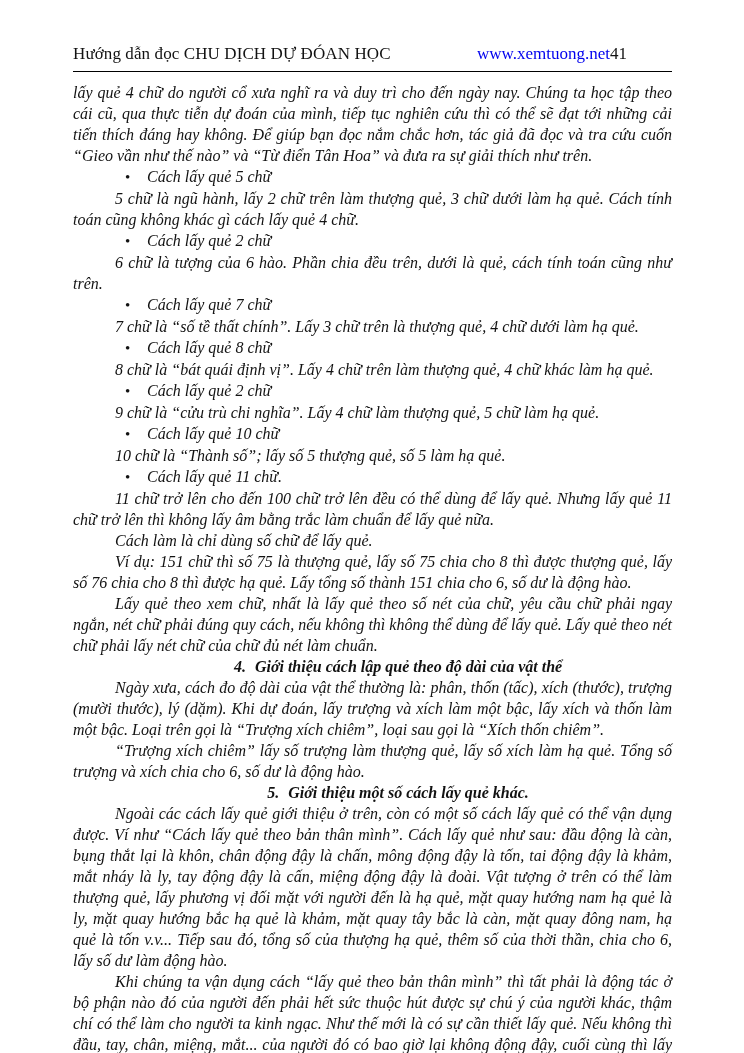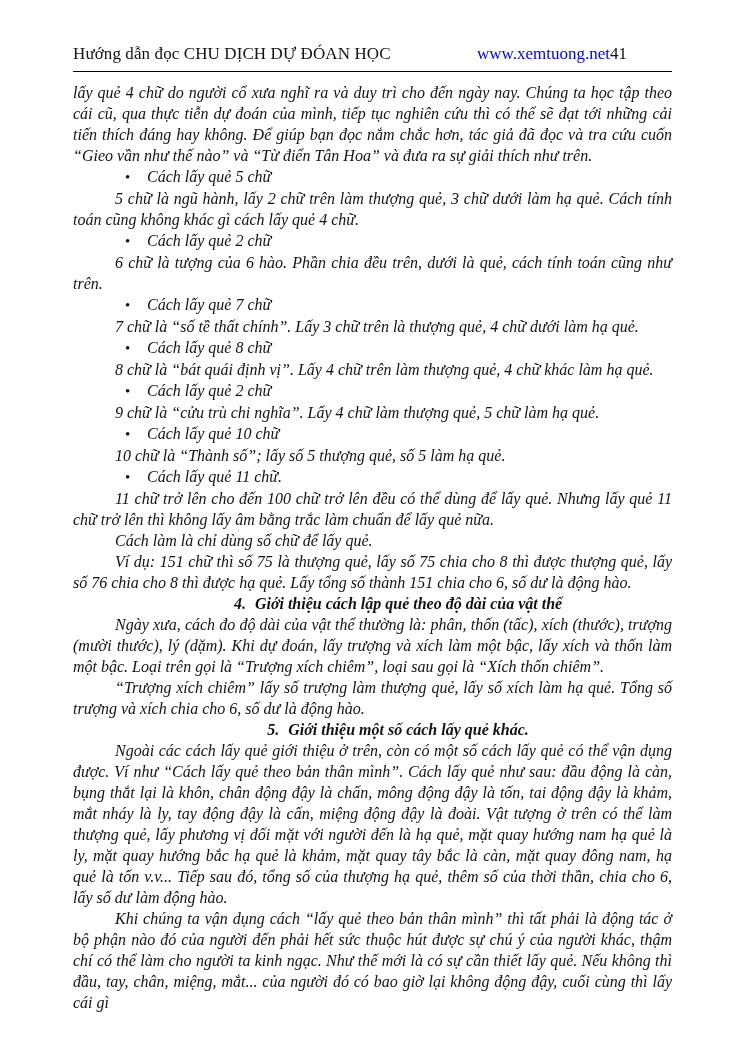--- a/index.html
+++ b/index.html
@@ -88,20 +88,21 @@
       <div class="bullet-item"><span class="bullet-dot">•</span><span class="bullet-label">Cách lấy quẻ 8 chữ</span></div>
       <p class="para indent">8 chữ là “bát quái định vị”. Lấy 4 chữ trên làm thượng quẻ, 4 chữ khác làm hạ quẻ.</p>
       <div class="bullet-item"><span class="bullet-dot">•</span><span class="bullet-label">Cách lấy quẻ 2 chữ</span></div>
       <p class="para indent">9 chữ là “cửu trù chi nghĩa”. Lấy 4 chữ làm thượng quẻ, 5 chữ làm hạ quẻ.</p>
       <div class="bullet-item"><span class="bullet-dot">•</span><span class="bullet-label">Cách lấy quẻ 10 chữ</span></div>
       <p class="para indent">10 chữ là “Thành số”; lấy số 5 thượng quẻ, số 5 làm hạ quẻ.</p>
       <div class="bullet-item"><span class="bullet-dot">•</span><span class="bullet-label">Cách lấy quẻ 11 chữ.</span></div>
       <p class="para indent">11 chữ trở lên cho đến 100 chữ trở lên đều có thể dùng để lấy quẻ. Nhưng lấy quẻ 11 chữ trở lên thì không lấy âm bằng trắc làm chuẩn để lấy quẻ nữa.</p>
       <p class="para indent">Cách làm là chỉ dùng số chữ để lấy quẻ.</p>
       <p class="para indent">Ví dụ: 151 chữ thì số 75 là thượng quẻ, lấy số 75 chia cho 8 thì được thượng quẻ, lấy số 76 chia cho 8 thì được hạ quẻ. Lấy tổng số thành 151 chia cho 6, số dư là động hào.</p>
+      <p class="para indent">Lấy quẻ theo xem chữ, nhất là lấy quẻ theo số nét của chữ, yêu cầu chữ phải ngay ngắn, nét chữ phải đúng quy cách, nếu không thì không thể dùng để lấy quẻ. Lấy quẻ theo nét chữ phải lấy nét chữ của chữ đủ nét làm chuẩn.</p>
       <p class="heading"><span class="h-num">4.</span><span class="h-text">Giới thiệu cách lập quẻ theo độ dài của vật thể</span></p>
       <p class="para indent">Ngày xưa, cách đo độ dài của vật thể thường là: phân, thốn (tấc), xích (thước), trượng (mười thước), lý (dặm). Khi dự đoán, lấy trượng và xích làm một bậc, lấy xích và thốn làm một bậc. Loại trên gọi là “Trượng xích chiêm”, loại sau gọi là “Xích thốn chiêm”.</p>
       <p class="para indent">“Trượng xích chiêm” lấy số trượng làm thượng quẻ, lấy số xích làm hạ quẻ. Tổng số trượng và xích chia cho 6, số dư là động hào.</p>
       <p class="heading"><span class="h-num">5.</span><span class="h-text">Giới thiệu một số cách lấy quẻ khác.</span></p>
       <p class="para indent">Ngoài các cách lấy quẻ giới thiệu ở trên, còn có một số cách lấy quẻ có thể vận dụng được. Ví như “Cách lấy quẻ theo bản thân mình”. Cách lấy quẻ như sau: đầu động là càn, bụng thắt lại là khôn, chân động đậy là chấn, mông động đậy là tốn, tai động đậy là khảm, mắt nháy là ly, tay động đậy là cấn, miệng động đậy là đoài. Vật tượng ở trên có thể làm thượng quẻ, lấy phương vị đối mặt với người đến là hạ quẻ, mặt quay hướng nam hạ quẻ là ly, mặt quay hướng bắc hạ quẻ là khảm, mặt quay tây bắc là càn, mặt quay đông nam, hạ quẻ là tốn v.v... Tiếp sau đó, tổng số của thượng hạ quẻ, thêm số của thời thần, chia cho 6, lấy số dư làm động hào.</p>
       <p class="para indent">Khi chúng ta vận dụng cách “lấy quẻ theo bản thân mình” thì tất phải là động tác ở bộ phận nào đó của người đến phải hết sức thuộc hút được sự chú ý của người khác, thậm chí có thể làm cho người ta kinh ngạc. Như thế mới là có sự cần thiết lấy quẻ. Nếu không thì đầu, tay, chân, miệng, mắt... của người đó có bao giờ lại không động đậy, cuối cùng thì lấy cái gì</p>
     </div>
 </div>
 
 </body></html>

